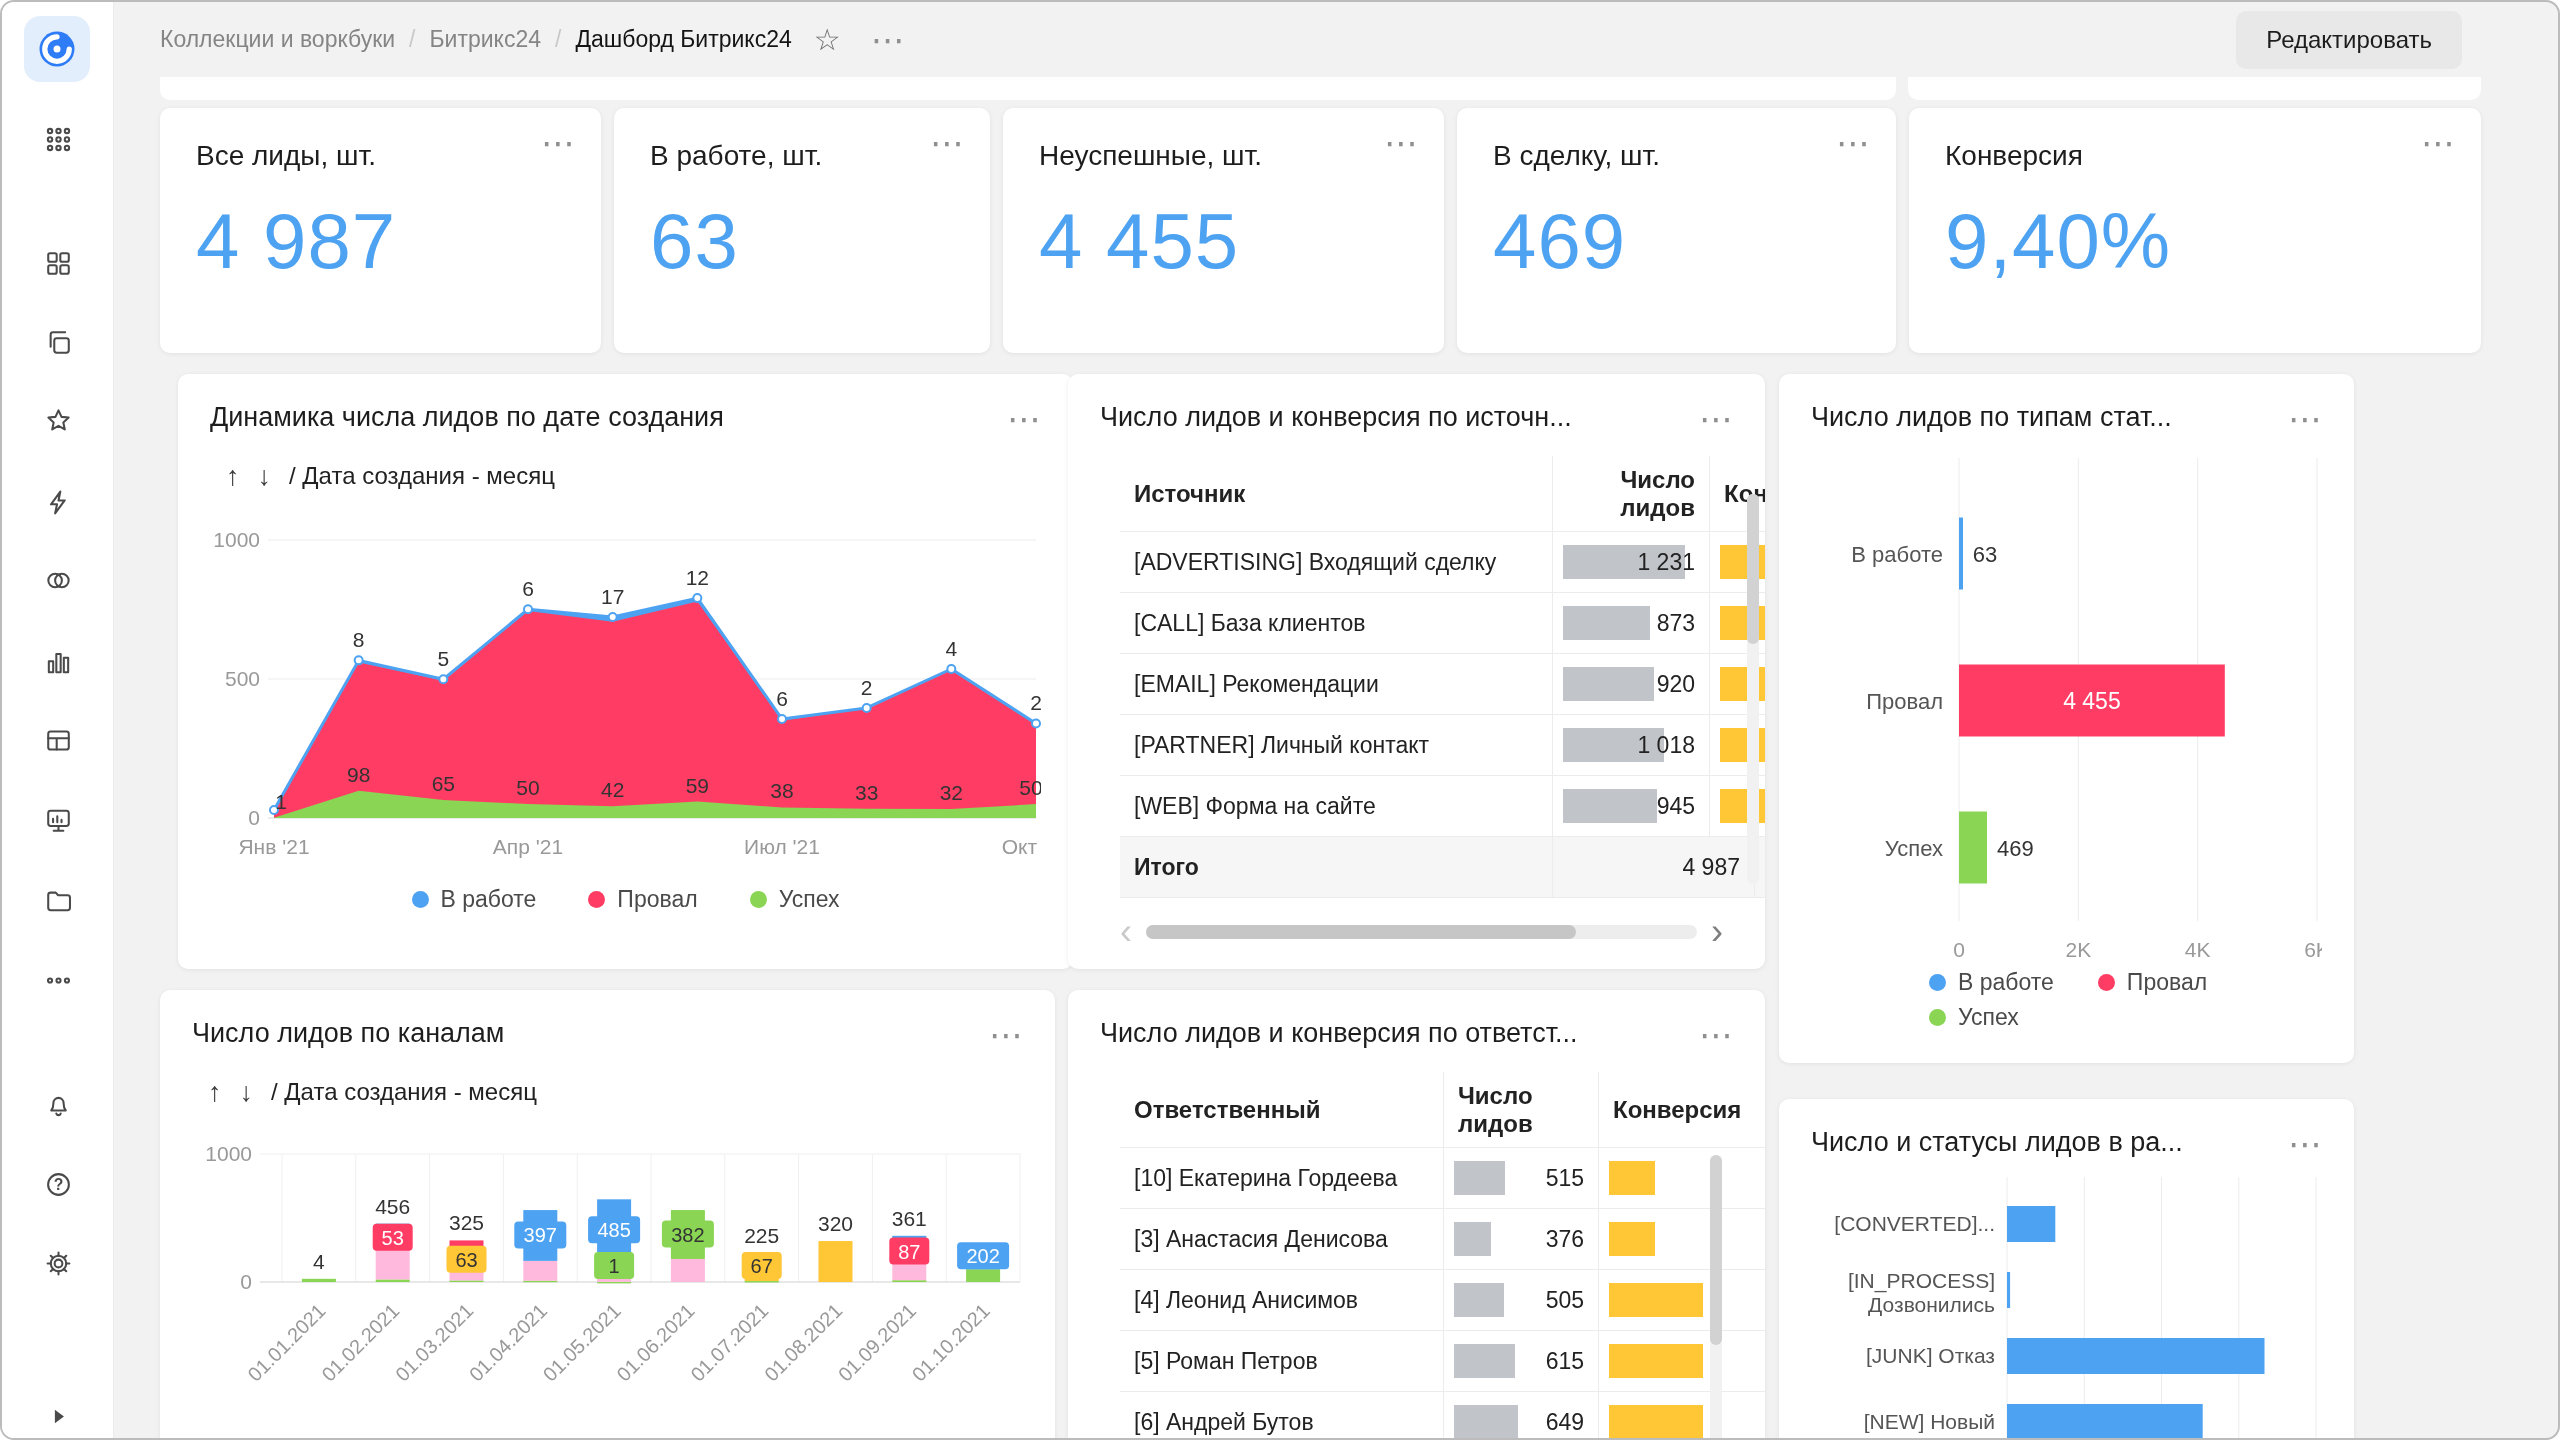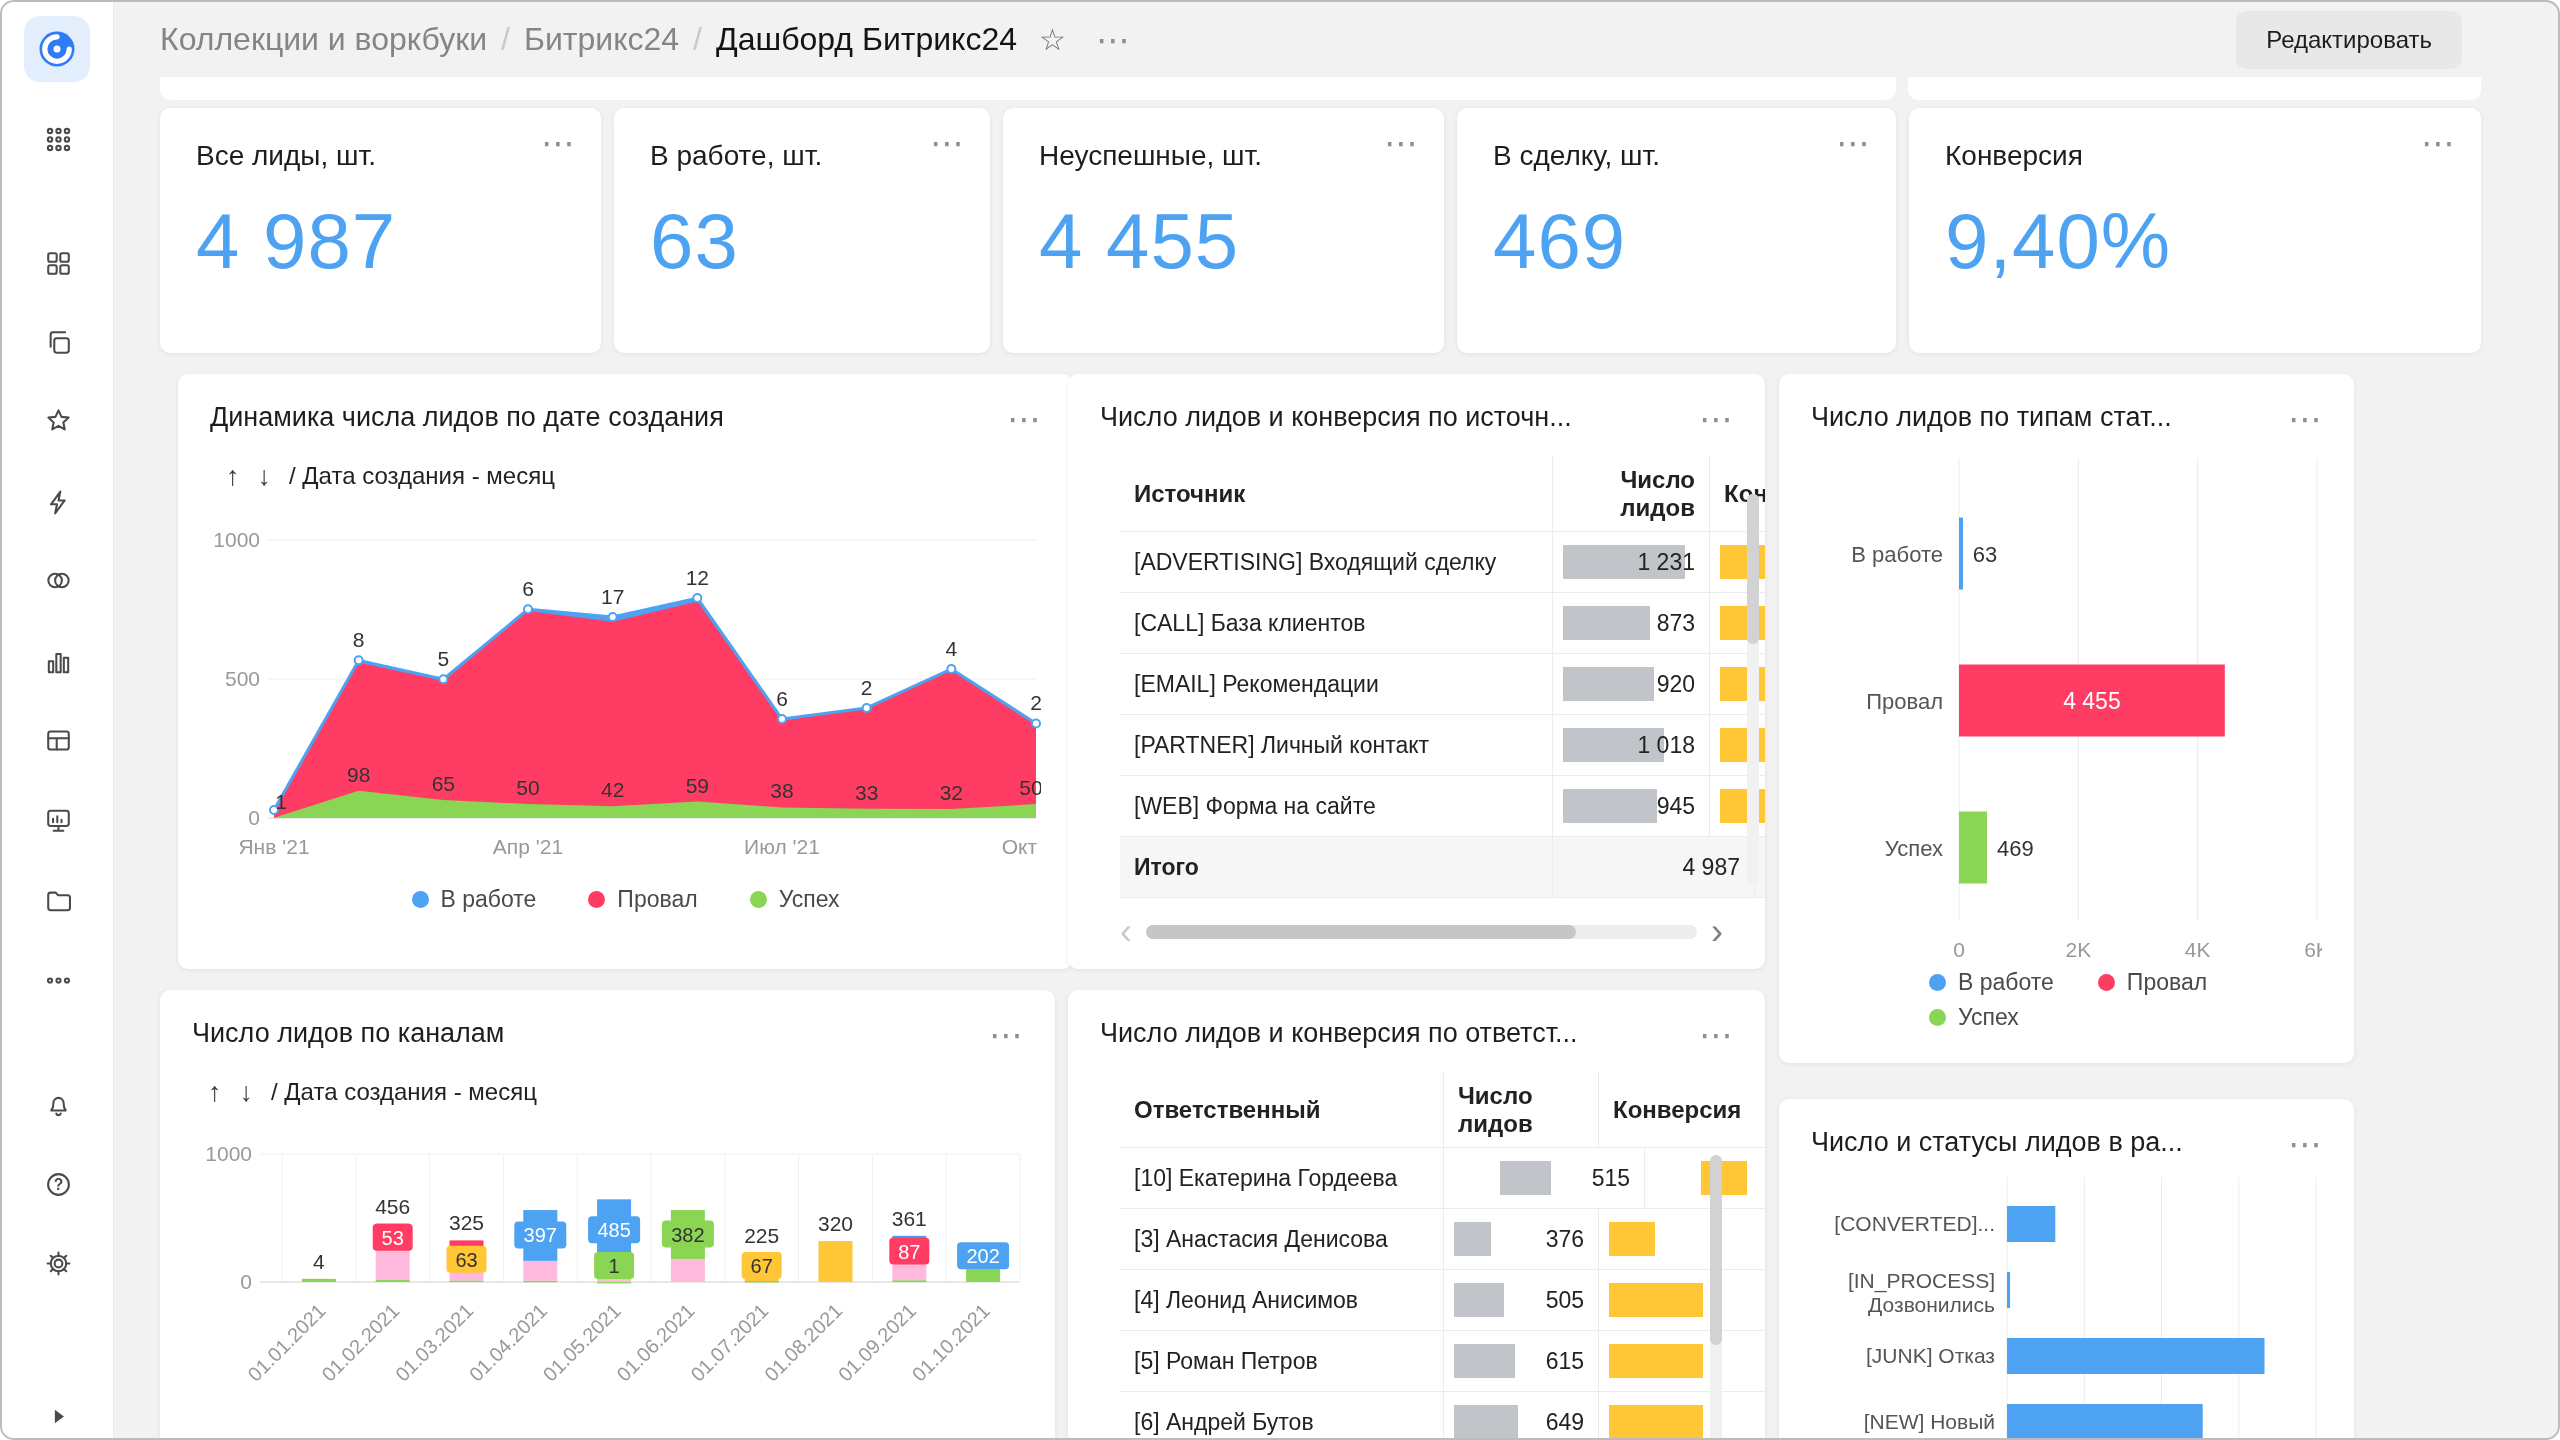--- a/index.html
+++ b/index.html
@@ -8,21 +8,21 @@
   
   .sidebar{position:absolute;left:0;top:0;width:111px;height:100%;background:#fff;border-right:1px solid #ebebeb;z-index:5;}
   .logo-tile{position:absolute;left:22px;top:14px;width:66px;height:66px;border-radius:16px;background:#e3eefc;display:flex;align-items:center;justify-content:center;cursor:pointer;}
   .nav-icon{position:absolute;left:34px;width:44px;height:44px;display:flex;align-items:center;justify-content:center;cursor:pointer;border-radius:8px;}
   .nav-icon svg{width:29px;height:29px;}
   .nav-icon svg *{stroke:#4a4a4a;stroke-width:1.7;fill:none;stroke-linecap:round;stroke-linejoin:round;}
   .nav-icon svg .f{fill:#4a4a4a;stroke:none;}
   .nav-icon svg text{fill:#4a4a4a;stroke:none;font-size:13px;font-weight:700;}
   
   .header{position:absolute;left:111px;top:0;right:0;height:75px;display:flex;align-items:center;padding:0 96px 0 47px;box-sizing:border-box;}
-  .crumbs{display:flex;align-items:center;gap:14px;font-size:32px;}
+  .crumbs{display:flex;align-items:center;gap:14px;font-size:23px;}
   .crumb{color:#858585;cursor:pointer;}
   .crumb.current{color:#141414;font-weight:500;cursor:default;}
   .crumb-sep{color:#c9c9c9;}
   .hdr-star{margin-left:22px;font-size:30px;color:#6e6e6e;cursor:pointer;font-family:"DejaVu Sans",sans-serif;}
   .dots{color:#8f8f8f;font-size:34px;line-height:1;cursor:pointer;font-family:"DejaVu Sans",sans-serif;}
   .hdr-dots{margin-left:30px;}
   .spacer{flex:1;}
   .edit-btn{background:#e8e8e8;border:none;border-radius:10px;padding:15px 30px;font-size:24px;color:#1d1d1d;font-family:"Liberation Sans",sans-serif;cursor:pointer;}
   
   .strip{position:absolute;top:75px;height:23px;background:#fff;border-radius:0 0 10px 10px;}
@@ -520,21 +520,21 @@
     <div class="chart-title-row">
       <div class="chart-title">Число лидов и конверсия по ответст...</div>
       <div class="dots">⋯</div>
     </div>
     <div class="dl-table">
         <div class="dl-tr" style="grid-template-columns: 324px 155px 1fr;">
           <div class="dl-th">Ответственный</div>
           <div class="dl-th">Число лидов</div>
           <div class="dl-th">Конверсия</div>
         </div>
-        <div class="dl-tr" style="grid-template-columns: 324px 155px 1fr; gap: 46px;">
+        <div class="dl-tr" style="grid-template-columns: 324px 155px 1fr;">
           <div class="dl-td">[10] Екатерина Гордеева</div>
           <div class="dl-td">
             <div class="gbar" style="background: rgb(193, 196, 200); width: 51px;"></div>
             <span class="cellnum">515</span>
           </div>
           <div class="dl-td">
             <div class="ybar" style="background: rgb(255, 198, 54); width: 46px;"></div>
           </div>
         </div>
         <div class="dl-tr" style="grid-template-columns: 324px 155px 1fr;">

